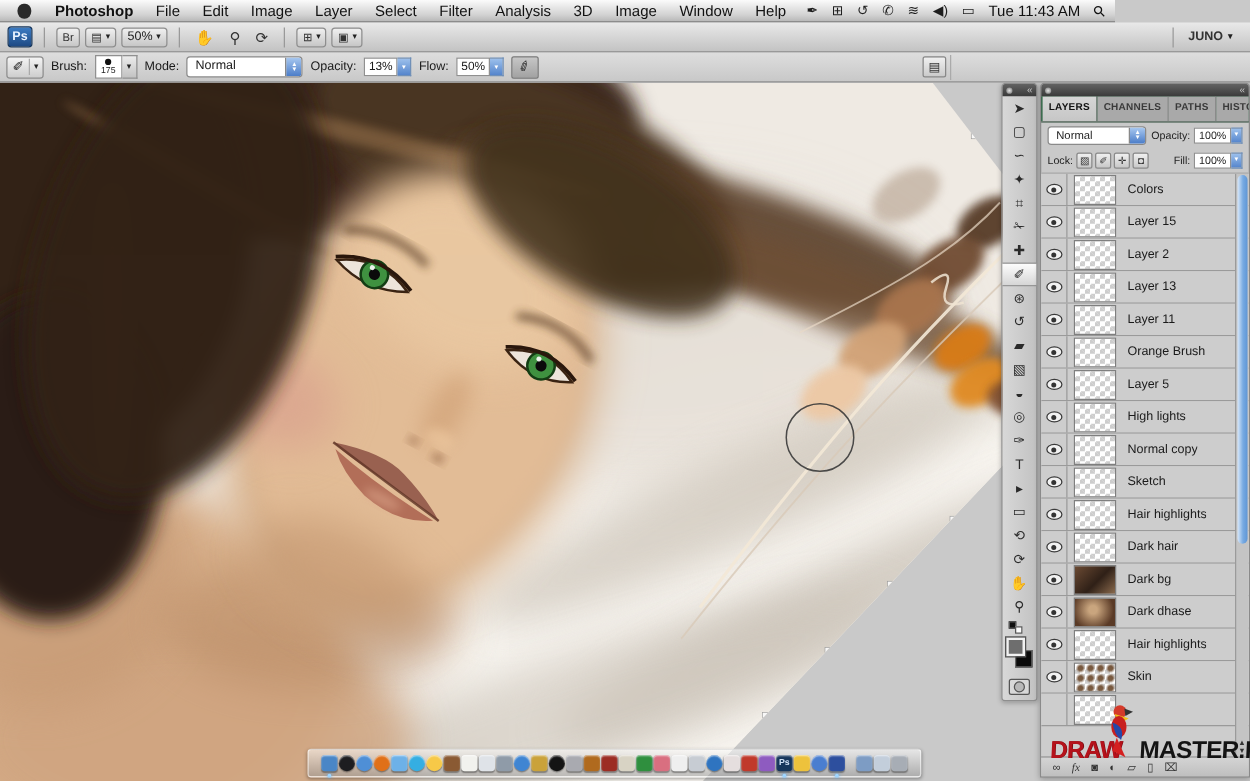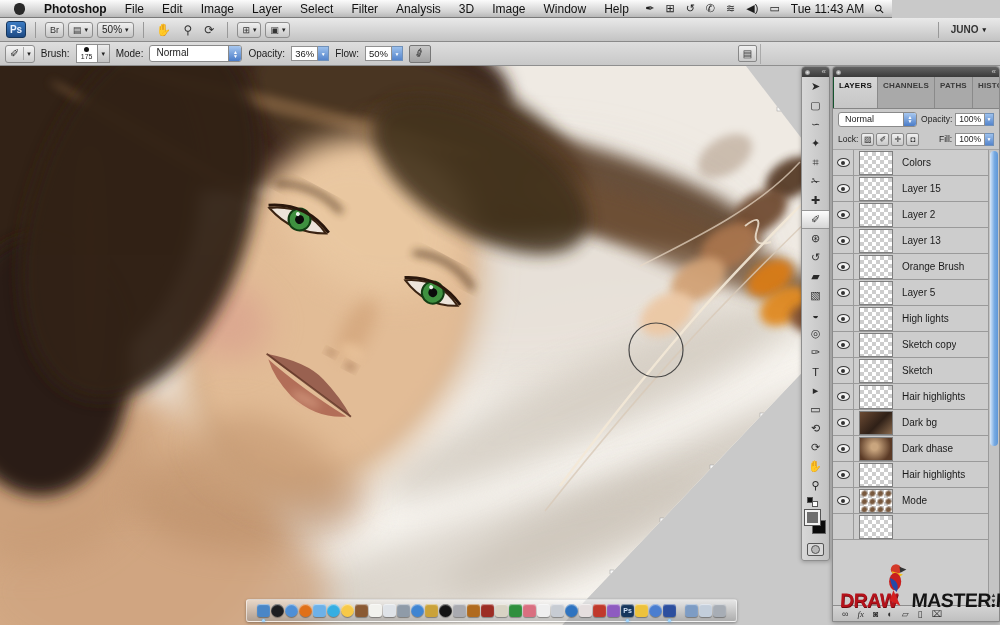--- a/index.html
+++ b/index.html
@@ -66,21 +66,21 @@
   .msw2{position:absolute;left:10px;top:6px;width:6px;height:6px;background:#fdfdfd;border:1px solid #555}
   .swatches{height:30px;position:relative}
   .swbg{position:absolute;left:10px;top:12px;width:14px;height:14px;background:#0a0a0a;border:1px solid #666}
   .swfg{position:absolute;left:3px;top:2px;width:15px;height:15px;background:#6e6e6e;border:2px solid #f2f2f2;outline:1px solid #555}
   .qmask{height:22px;display:flex;align-items:center;justify-content:center}
   .qbtn{width:17px;height:13px;border:1px solid #555;border-radius:2px;background:#d8d8d8;display:flex;align-items:center;justify-content:center}
   .qbtn::after{content:"";width:7px;height:7px;border:1px solid #555;border-radius:50%;background:#b8b8b8}
 
   
   #layers{position:absolute;left:832px;top:0;width:168px;height:556px;background:#c9c9c9;border:1px solid #8a8a8a;border-radius:4px 4px 0 0;box-shadow:0 1px 5px rgba(0,0,0,.3);display:flex;flex-direction:column;z-index:10}
-  .tabs{display:flex;align-items:stretch;height:32px;background:#14532d;border-bottom:1px solid #858585;padding-left:1px;overflow:hidden}
+  .tabs{display:flex;align-items:stretch;height:21px;background:#14532d;border-bottom:1px solid #858585;padding-left:1px;overflow:hidden}
   .tab{font-size:8px;font-weight:bold;color:#3a3a3a;padding:4px 5px 0;letter-spacing:.2px;border-right:1px solid #8a8a8a;background:#a9a9a9;white-space:nowrap}
   .tab.active{background:linear-gradient(#d6d6d6,#c6c6c6);color:#111}
   .ctr{padding:2px 5px;display:flex;align-items:center;gap:3px;font-size:8.5px;color:#222;height:20px}
   .lockbtn{width:13px;height:13px;border:1px solid #8a8a8a;background:linear-gradient(#f0f0f0,#c8c8c8);font-size:8px;display:flex;align-items:center;justify-content:center;border-radius:2px;color:#333;flex:none}
   .llist{flex:1;overflow:hidden;position:relative;background:#cdcdcd;border-top:1px solid #a5a5a5}
   .lrow{display:flex;align-items:center;height:26px;border-bottom:1px solid #9a9a9a;background:#cdcdcd;padding-right:12px}
   .lrow.selected{background:#b9d7f2}
   .lrow.selected .lname{font-weight:bold}
   .eyecell{width:21px;height:100%;border-right:1px solid #9a9a9a;display:flex;align-items:center;justify-content:center;flex:none}
   .eye{width:13px;height:9px;border:1px solid #3a3a3a;border-radius:50%;background:#f2f2f2;position:relative;display:inline-block}
@@ -203,21 +203,21 @@
     <span class="olabel">Mode:</span>
     <span class="aquasel">
       <span class="txt">Normal</span>
       <span class="aquastep">
           <span>▲</span>
           <span>▼</span>
         </span>
     </span>
     <span class="olabel">Opacity:</span>
     <span class="vwrap">
-        <span class="vbox">36%</span>
+        <span class="vbox">13%</span>
         <span class="varr">
           <span>▼</span>
         </span>
       </span>
     <span class="olabel">Flow:</span>
     <span class="vwrap">
         <span class="vbox">50%</span>
         <span class="varr">
           <span>▼</span>
         </span>
@@ -495,20 +495,28 @@
 
             <span class="thumb"></span>
             <span class="lname">Layer 13</span>
           </div>
             <div class="lrow">
             <span class="eyecell">
                 <span class="eye"></span>
               </span>
 
             <span class="thumb"></span>
+            <span class="lname">Layer 11</span>
+          </div>
+            <div class="lrow">
+            <span class="eyecell">
+                <span class="eye"></span>
+              </span>
+
+            <span class="thumb"></span>
             <span class="lname">Orange Brush</span>
           </div>
             <div class="lrow">
             <span class="eyecell">
                 <span class="eye"></span>
               </span>
 
             <span class="thumb"></span>
             <span class="lname">Layer 5</span>
           </div>
@@ -519,37 +527,45 @@
 
             <span class="thumb"></span>
             <span class="lname">High lights</span>
           </div>
             <div class="lrow">
             <span class="eyecell">
                 <span class="eye"></span>
               </span>
 
             <span class="thumb"></span>
-            <span class="lname">Sketch copy</span>
+            <span class="lname">Normal copy</span>
           </div>
             <div class="lrow">
             <span class="eyecell">
                 <span class="eye"></span>
               </span>
 
             <span class="thumb"></span>
             <span class="lname">Sketch</span>
           </div>
             <div class="lrow">
             <span class="eyecell">
                 <span class="eye"></span>
               </span>
 
             <span class="thumb"></span>
             <span class="lname">Hair highlights</span>
+          </div>
+            <div class="lrow">
+            <span class="eyecell">
+                <span class="eye"></span>
+              </span>
+
+            <span class="thumb"></span>
+            <span class="lname">Dark hair</span>
           </div>
             <div class="lrow">
             <span class="eyecell">
                 <span class="eye"></span>
               </span>
 
             <span class="thumb t-dark"></span>
             <span class="lname">Dark bg</span>
           </div>
             <div class="lrow">
@@ -567,21 +583,21 @@
 
             <span class="thumb"></span>
             <span class="lname">Hair highlights</span>
           </div>
             <div class="lrow">
             <span class="eyecell">
                 <span class="eye"></span>
               </span>
 
             <span class="thumb t-hair"></span>
-            <span class="lname">Mode</span>
+            <span class="lname">Skin</span>
           </div>
             <div class="lrow">
             <span class="eyecell"></span>
 
             <span class="thumb"></span>
             <span class="lname"></span>
           </div>
           </div>
         <div class="scroll">
           <span class="sthumb"></span>

